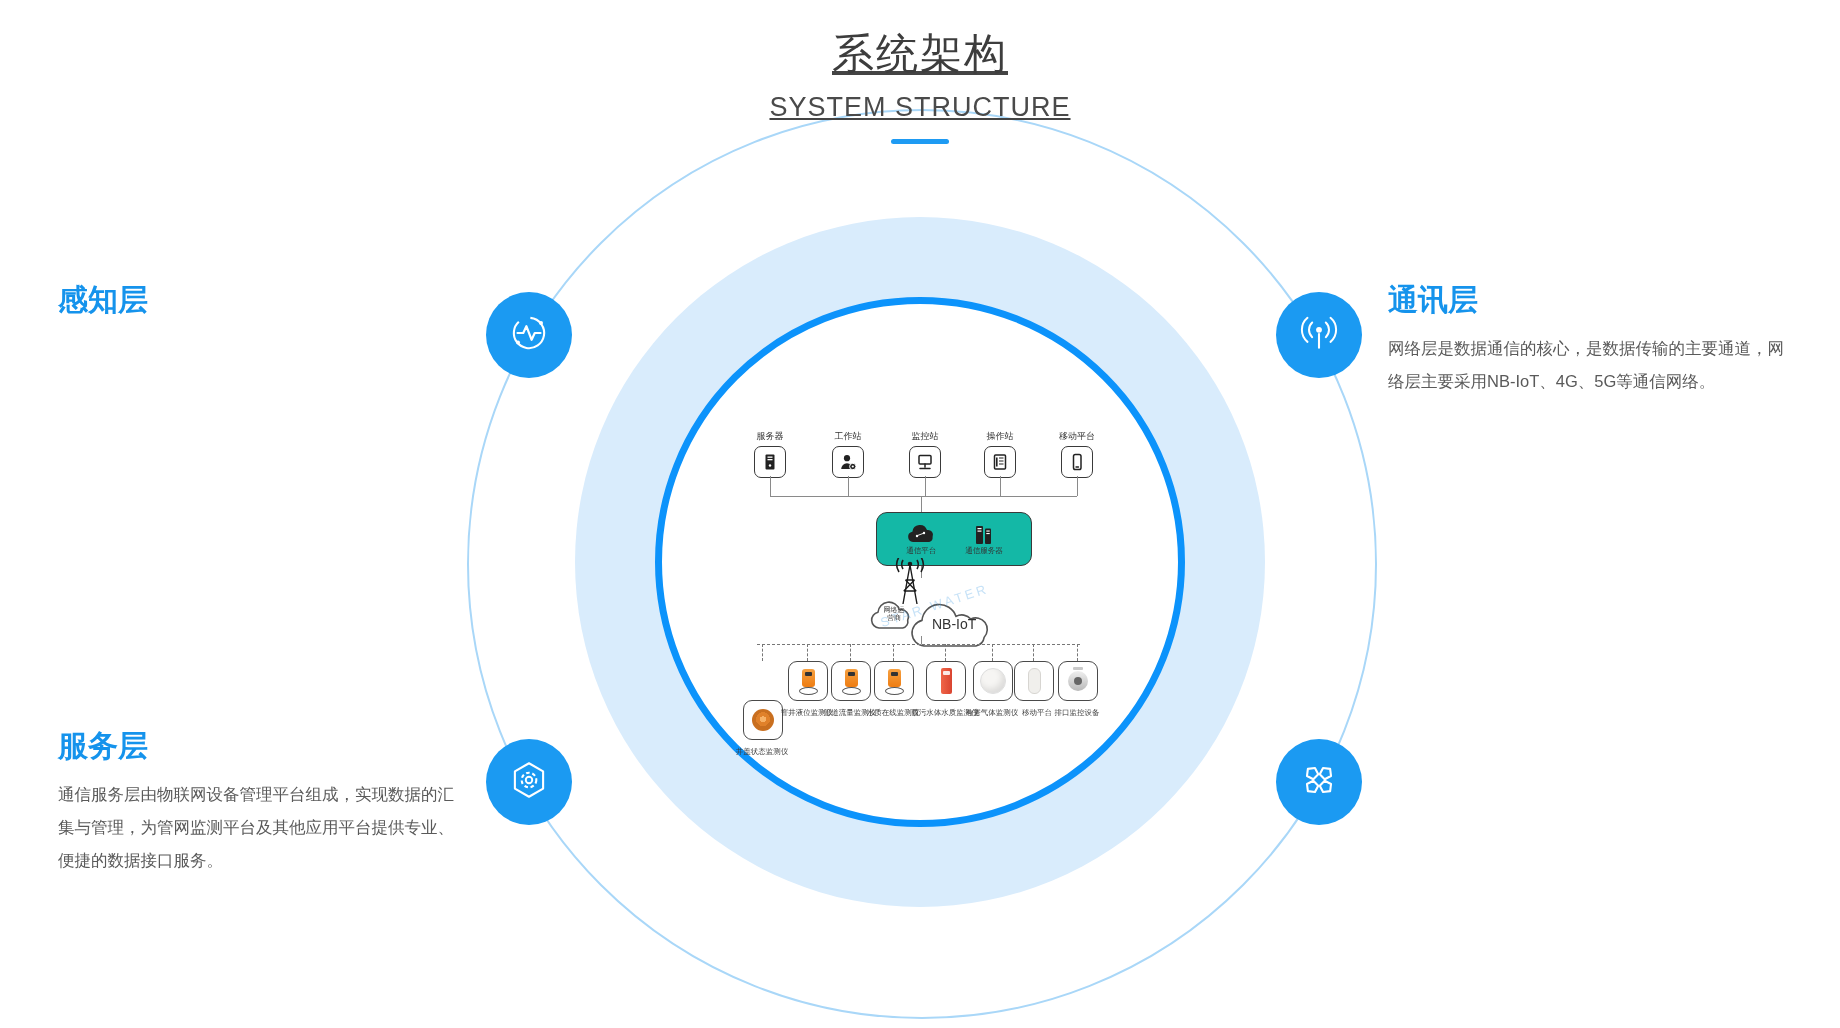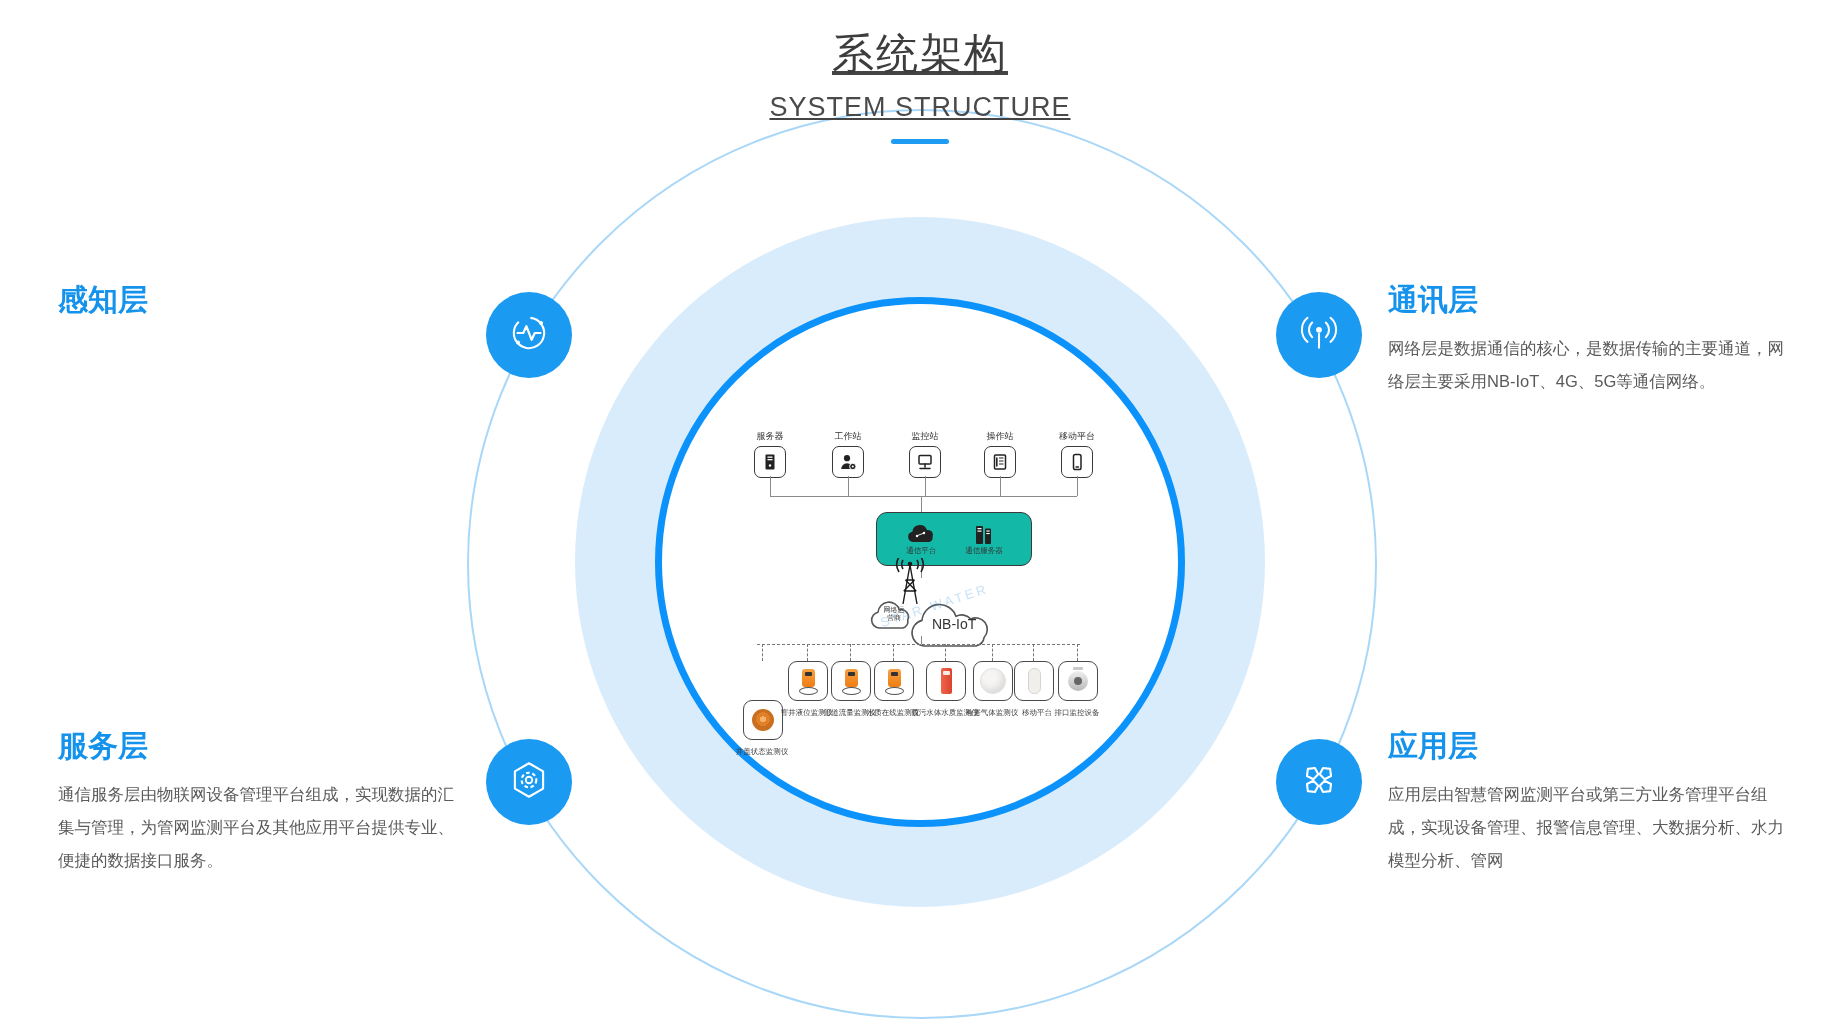--- a/index.html
+++ b/index.html
@@ -115,24 +115,20 @@
   <div class="badge" style="left:486px;top:739px">
     <span>
       <svg width="46" height="46" viewBox="0 0 44 44">
         <path d="M22 6 L35.5 13.8 V30.2 L22 38 L8.5 30.2 V13.8 Z" fill="none" stroke="#fff" stroke-width="2" stroke-linejoin="round"></path>
         <circle cx="22" cy="22" r="7" fill="none" stroke="#fff" stroke-width="2" stroke-dasharray="3.4 2.6"></circle>
         <circle cx="22" cy="22" r="3.1" fill="none" stroke="#fff" stroke-width="1.8"></circle>
       </svg>
     </span>
   </div>
 
-  <section class="panel br" style="left:1388px;top:726px">
-    <h2>应用层</h2>
-    <p>应用层由智慧管网监测平台或第三方业务管理平台组成，实现设备管理、报警信息管理、大数据分析、水力模型分析、管网</p>
-  </section>
   <div class="badge" style="left:1276px;top:739px">
     <span>
       <svg width="46" height="46" viewBox="0 0 44 44">
         <g fill="none" stroke="#fff" stroke-width="2" stroke-linejoin="round">
           <path transform="translate(15.6,15.6) rotate(-45)" d="M0,-6 L5.4,-1.8 L3.3,4.7 L-3.3,4.7 L-5.4,-1.8 Z"></path>
           <path transform="translate(28.4,15.6) rotate(45)" d="M0,-6 L5.4,-1.8 L3.3,4.7 L-3.3,4.7 L-5.4,-1.8 Z"></path>
           <path transform="translate(15.6,28.4) rotate(-135)" d="M0,-6 L5.4,-1.8 L3.3,4.7 L-3.3,4.7 L-5.4,-1.8 Z"></path>
           <path transform="translate(28.4,28.4) rotate(135)" d="M0,-6 L5.4,-1.8 L3.3,4.7 L-3.3,4.7 L-5.4,-1.8 Z"></path>
         </g>
       </svg>

